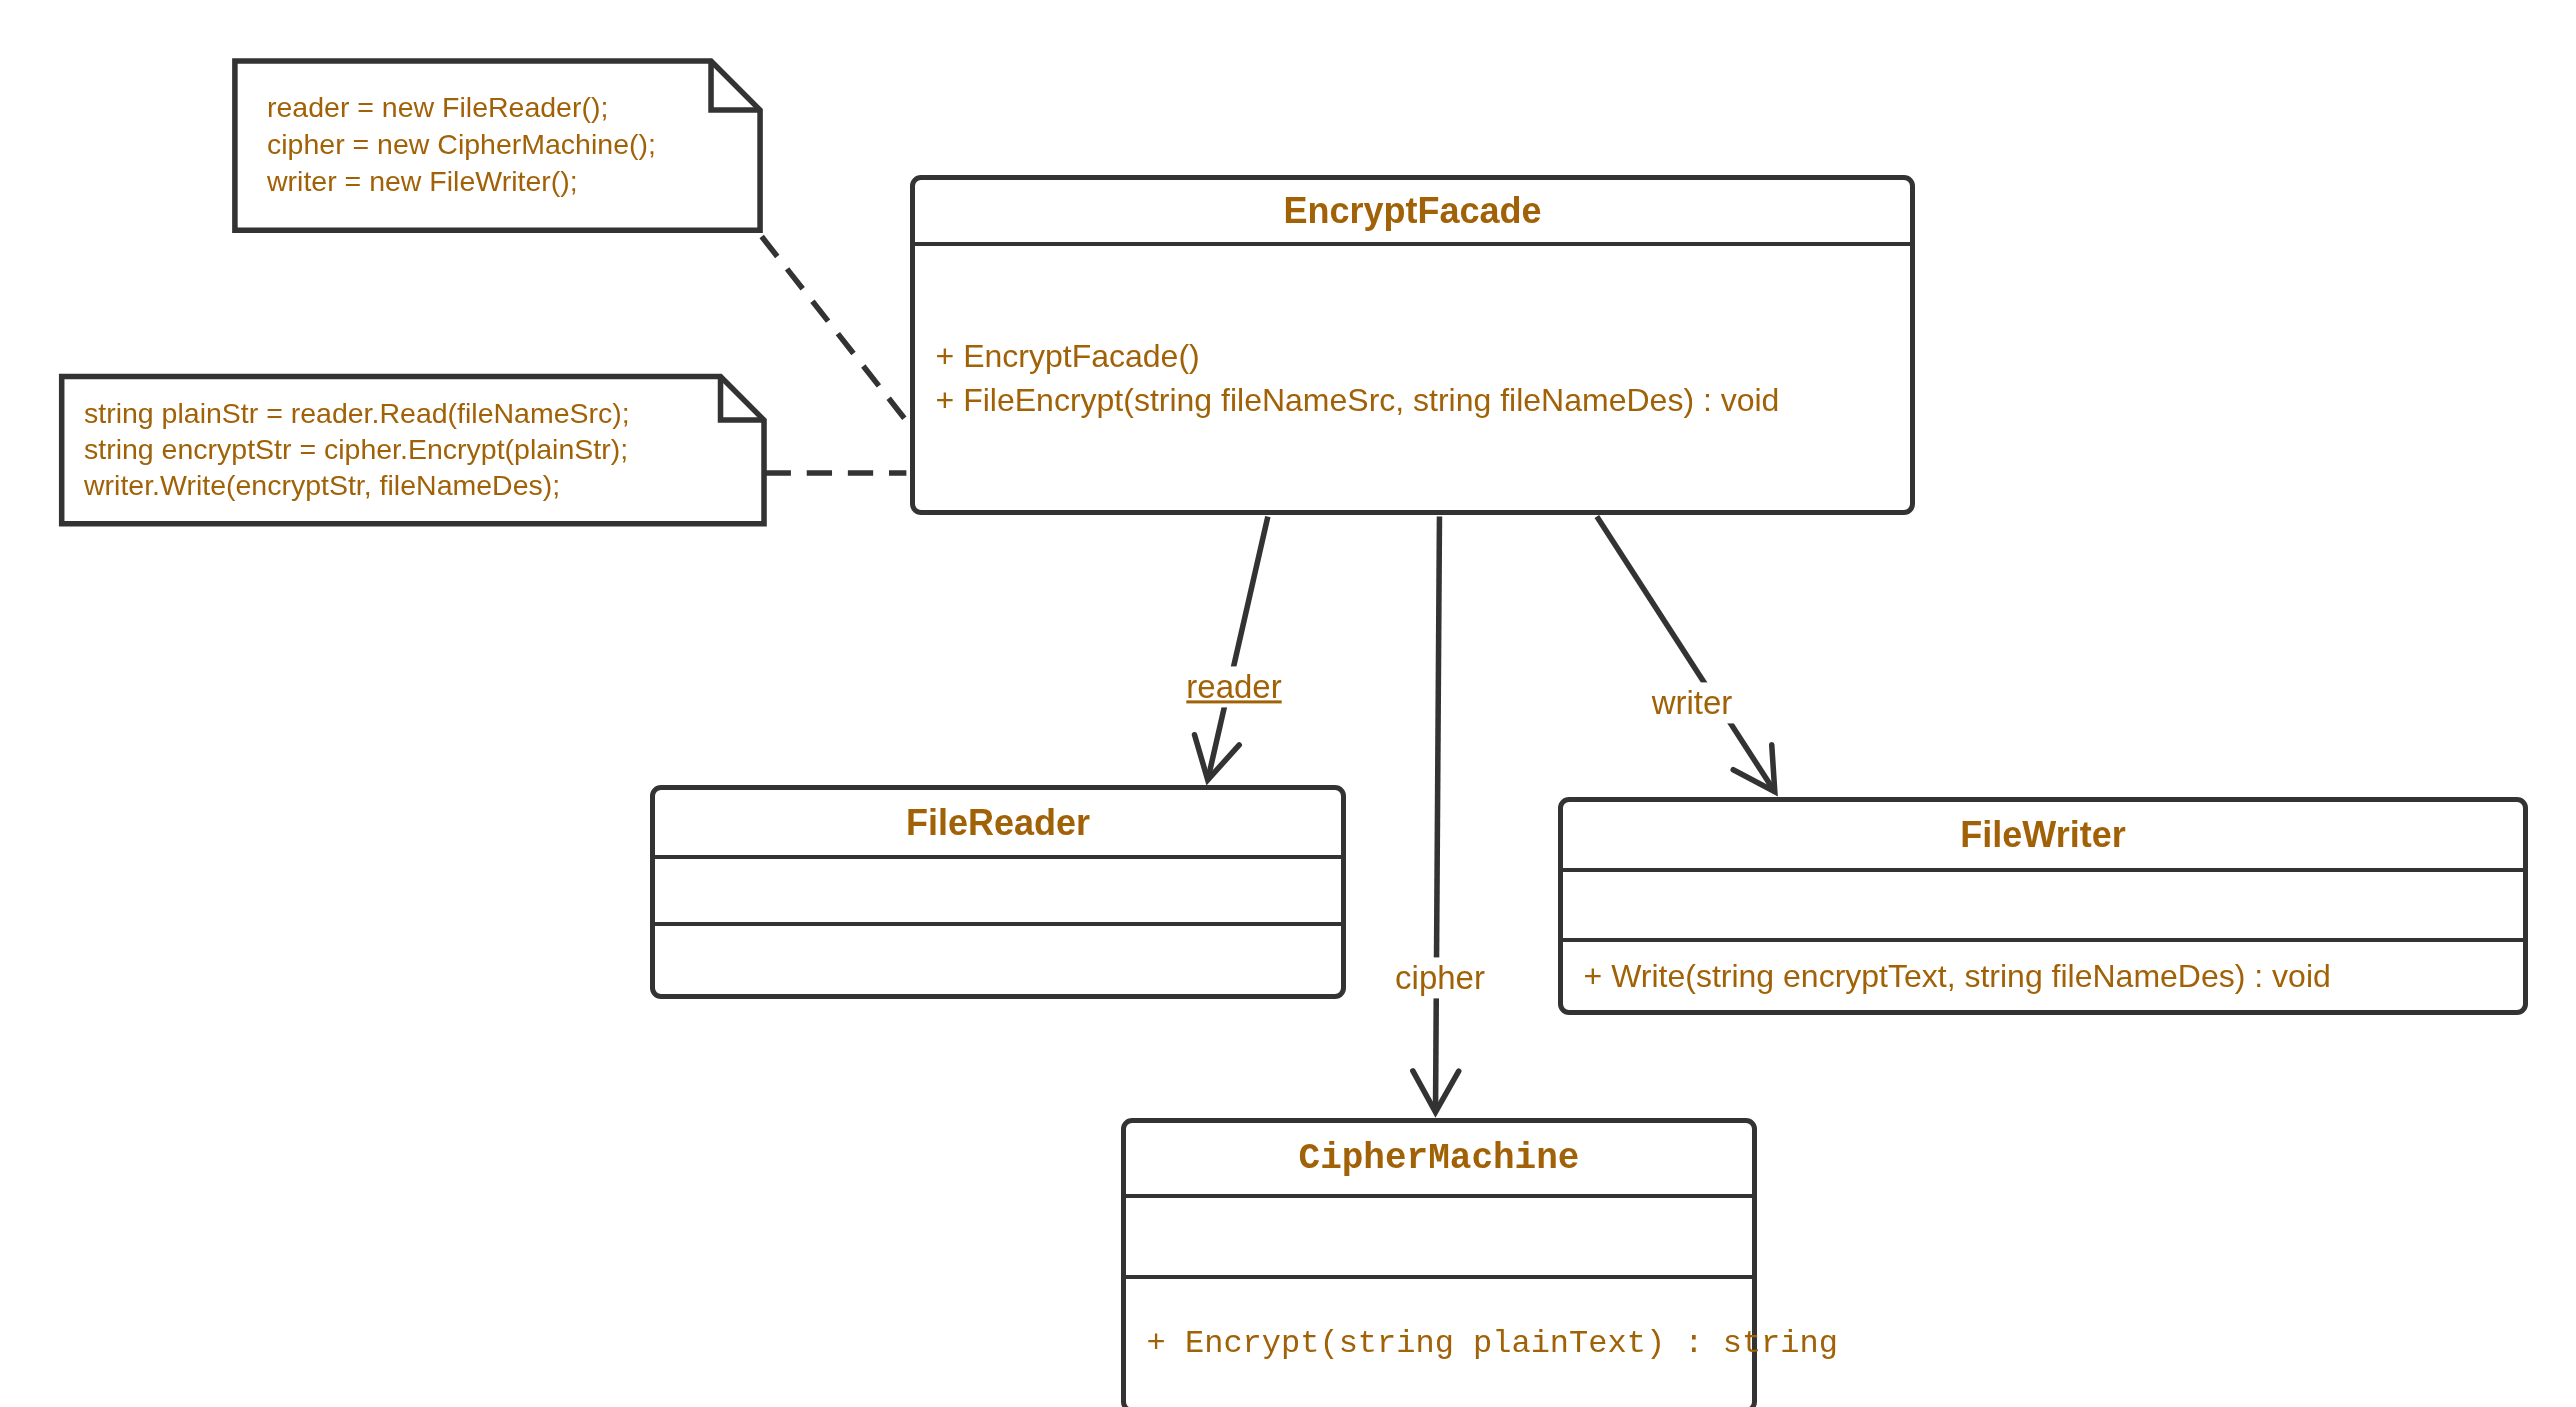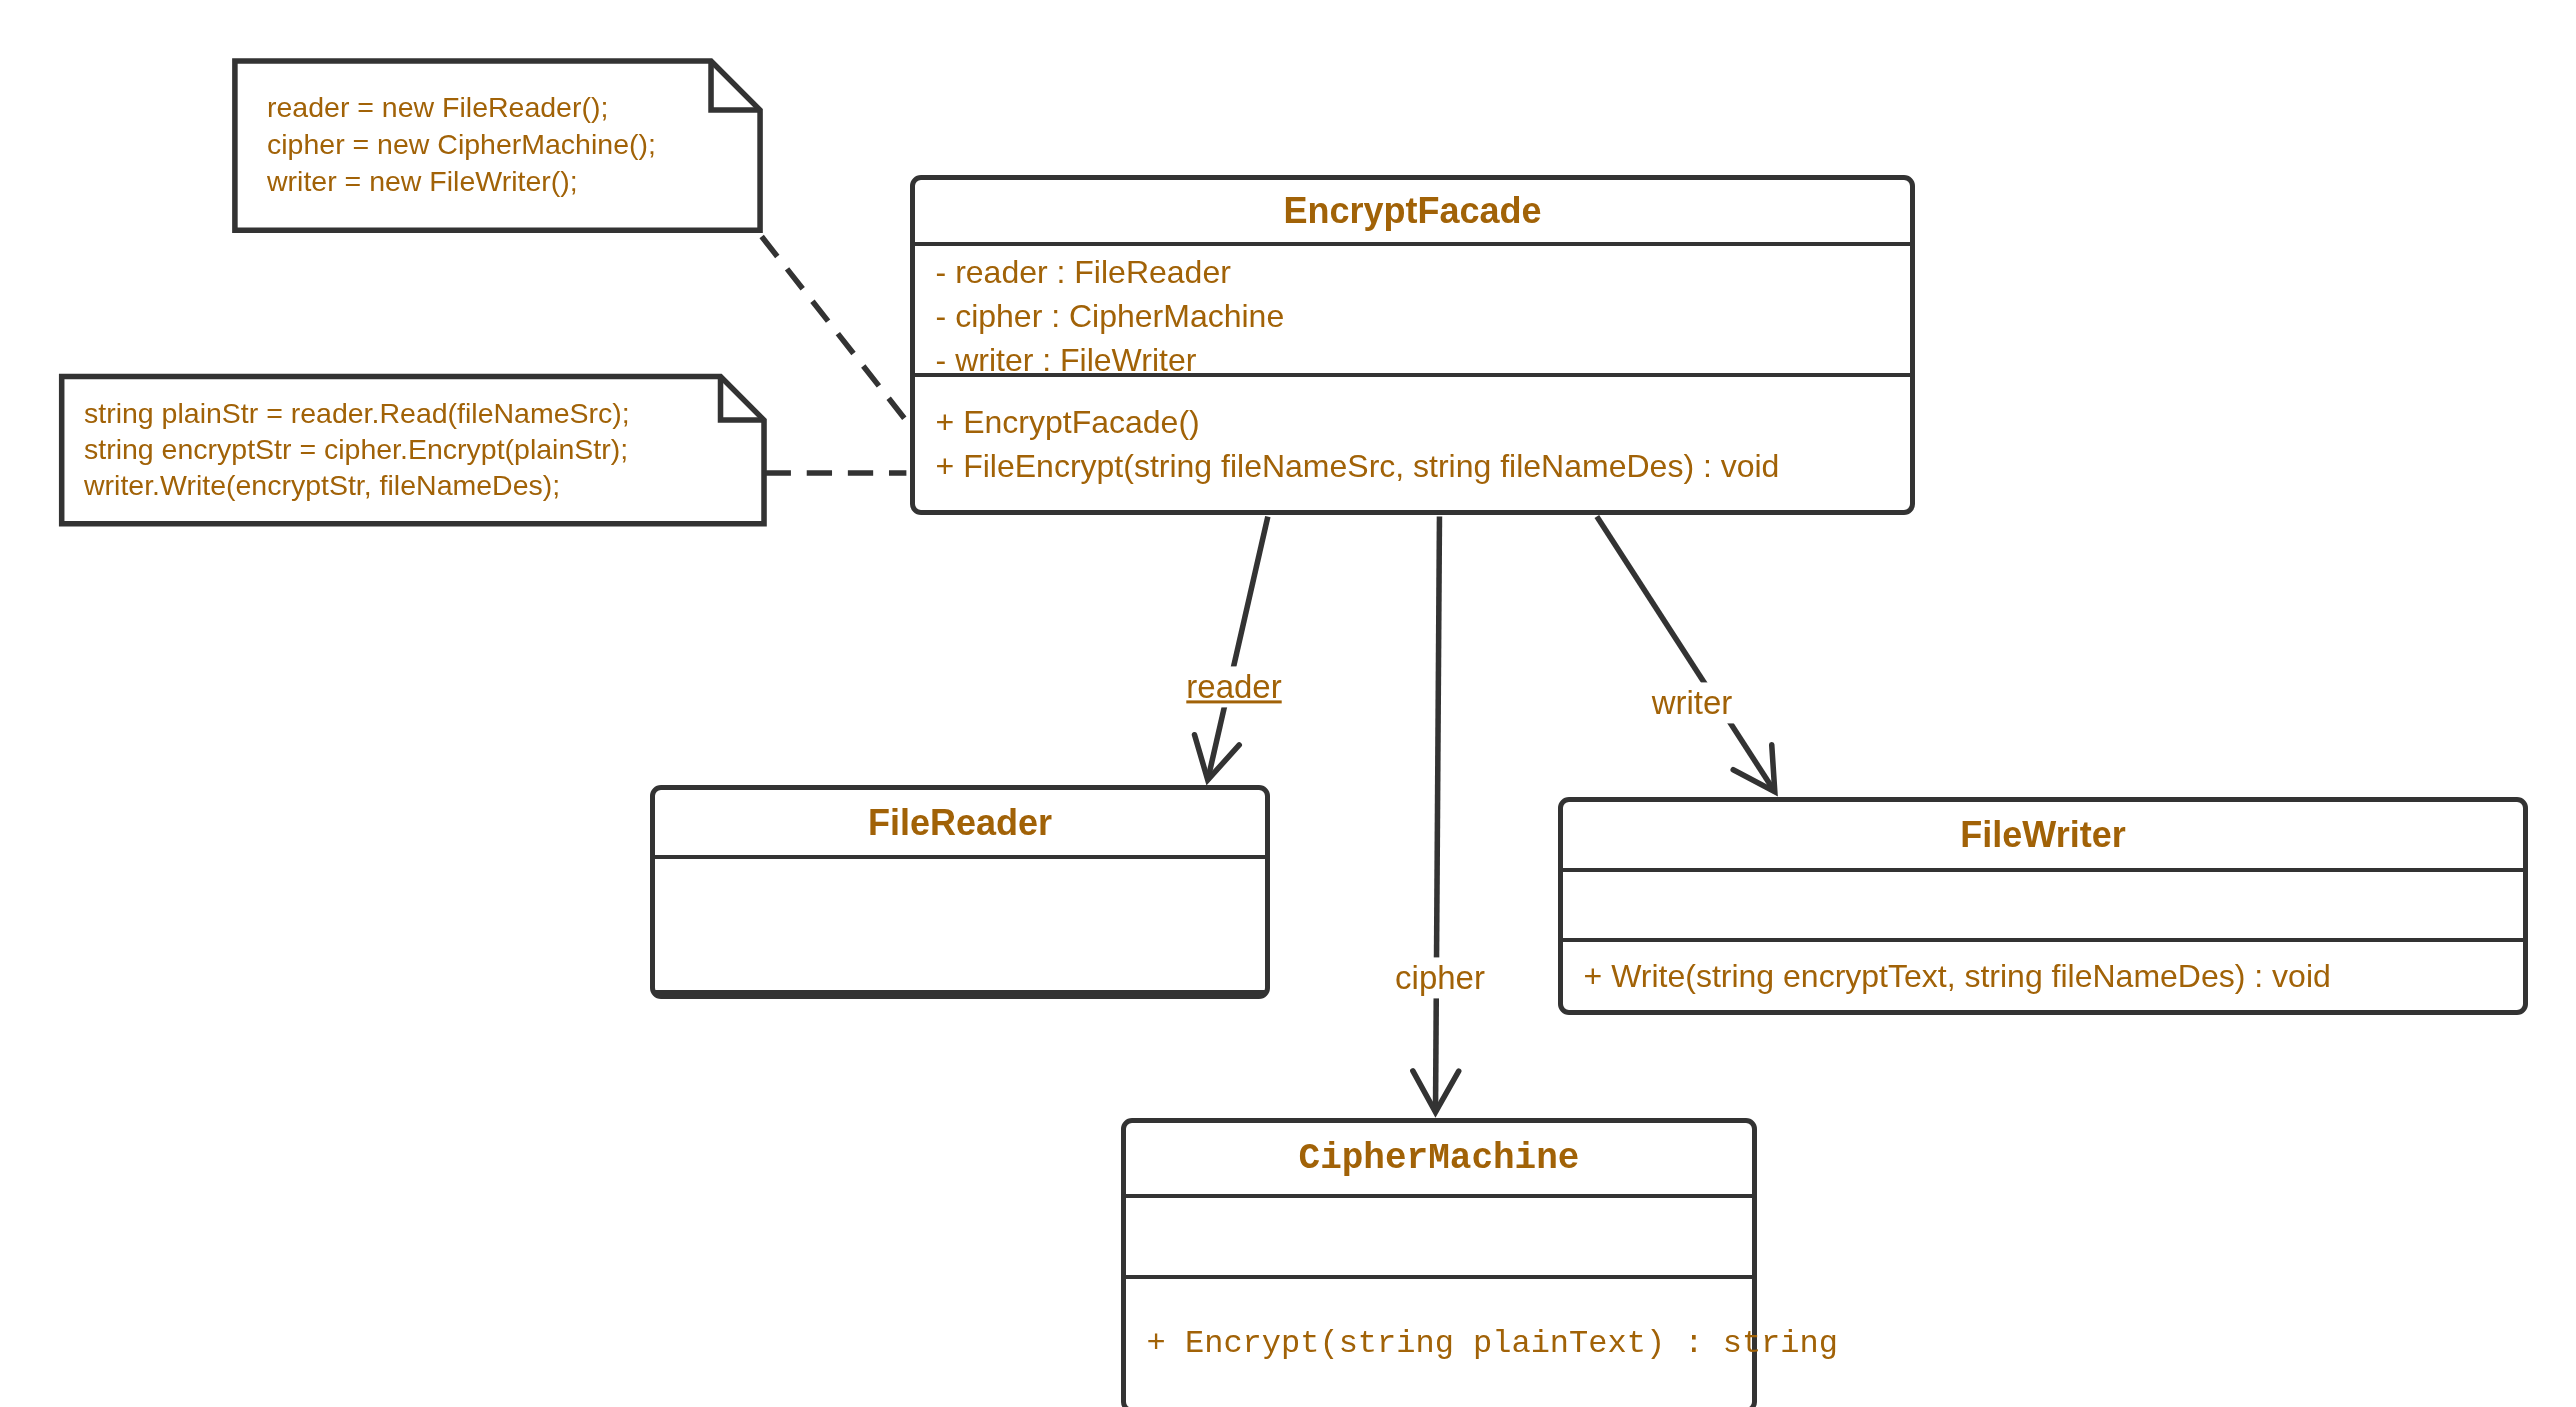--- a/index.html
+++ b/index.html
@@ -90,32 +90,27 @@
   </div>
 
   <div class="note-text" style="left:84px; top:395px; line-height:36px;">
     <div>string plainStr = reader.Read(fileNameSrc);</div>
     <div>string encryptStr = cipher.Encrypt(plainStr);</div>
     <div>writer.Write(encryptStr, fileNameDes);</div>
   </div>
 
   <div class="uml-class" style="left:910px; top:175px; width:1005px; height:340px;">
     <div class="uml-title" style="height:62px;">EncryptFacade</div>
-    <div class="uml-section sep" style="height:131px; padding-top:4px;">
-      <div class="member">- reader : FileReader</div>
-      <div class="member">- cipher : CipherMachine</div>
-      <div class="member">- writer : FileWriter</div>
-    </div>
     <div class="uml-section last vcenter">
       <div class="member">+ EncryptFacade()</div>
       <div class="member">+ FileEncrypt(string fileNameSrc, string fileNameDes) : void</div>
     </div>
   </div>
 
-  <div class="uml-class" style="left:650px; top:785px; width:620px; height:214px;justify-content:space-between;">
+  <div class="uml-class" style="left:650px; top:785px; width:696px; height:214px;">
     <div class="uml-title" style="height:65px;">FileReader</div>
     <div class="uml-section sep" style="height:67px;"></div>
   </div>
 
   <div class="uml-class" style="left:1558px; top:797px; width:970px; height:218px;">
     <div class="uml-title" style="height:66px;">FileWriter</div>
     <div class="uml-section sep" style="height:70px;"></div>
     <div class="uml-section last vcenter">
       <div class="member">+ Write(string encryptText, string fileNameDes) : void</div>
     </div>

